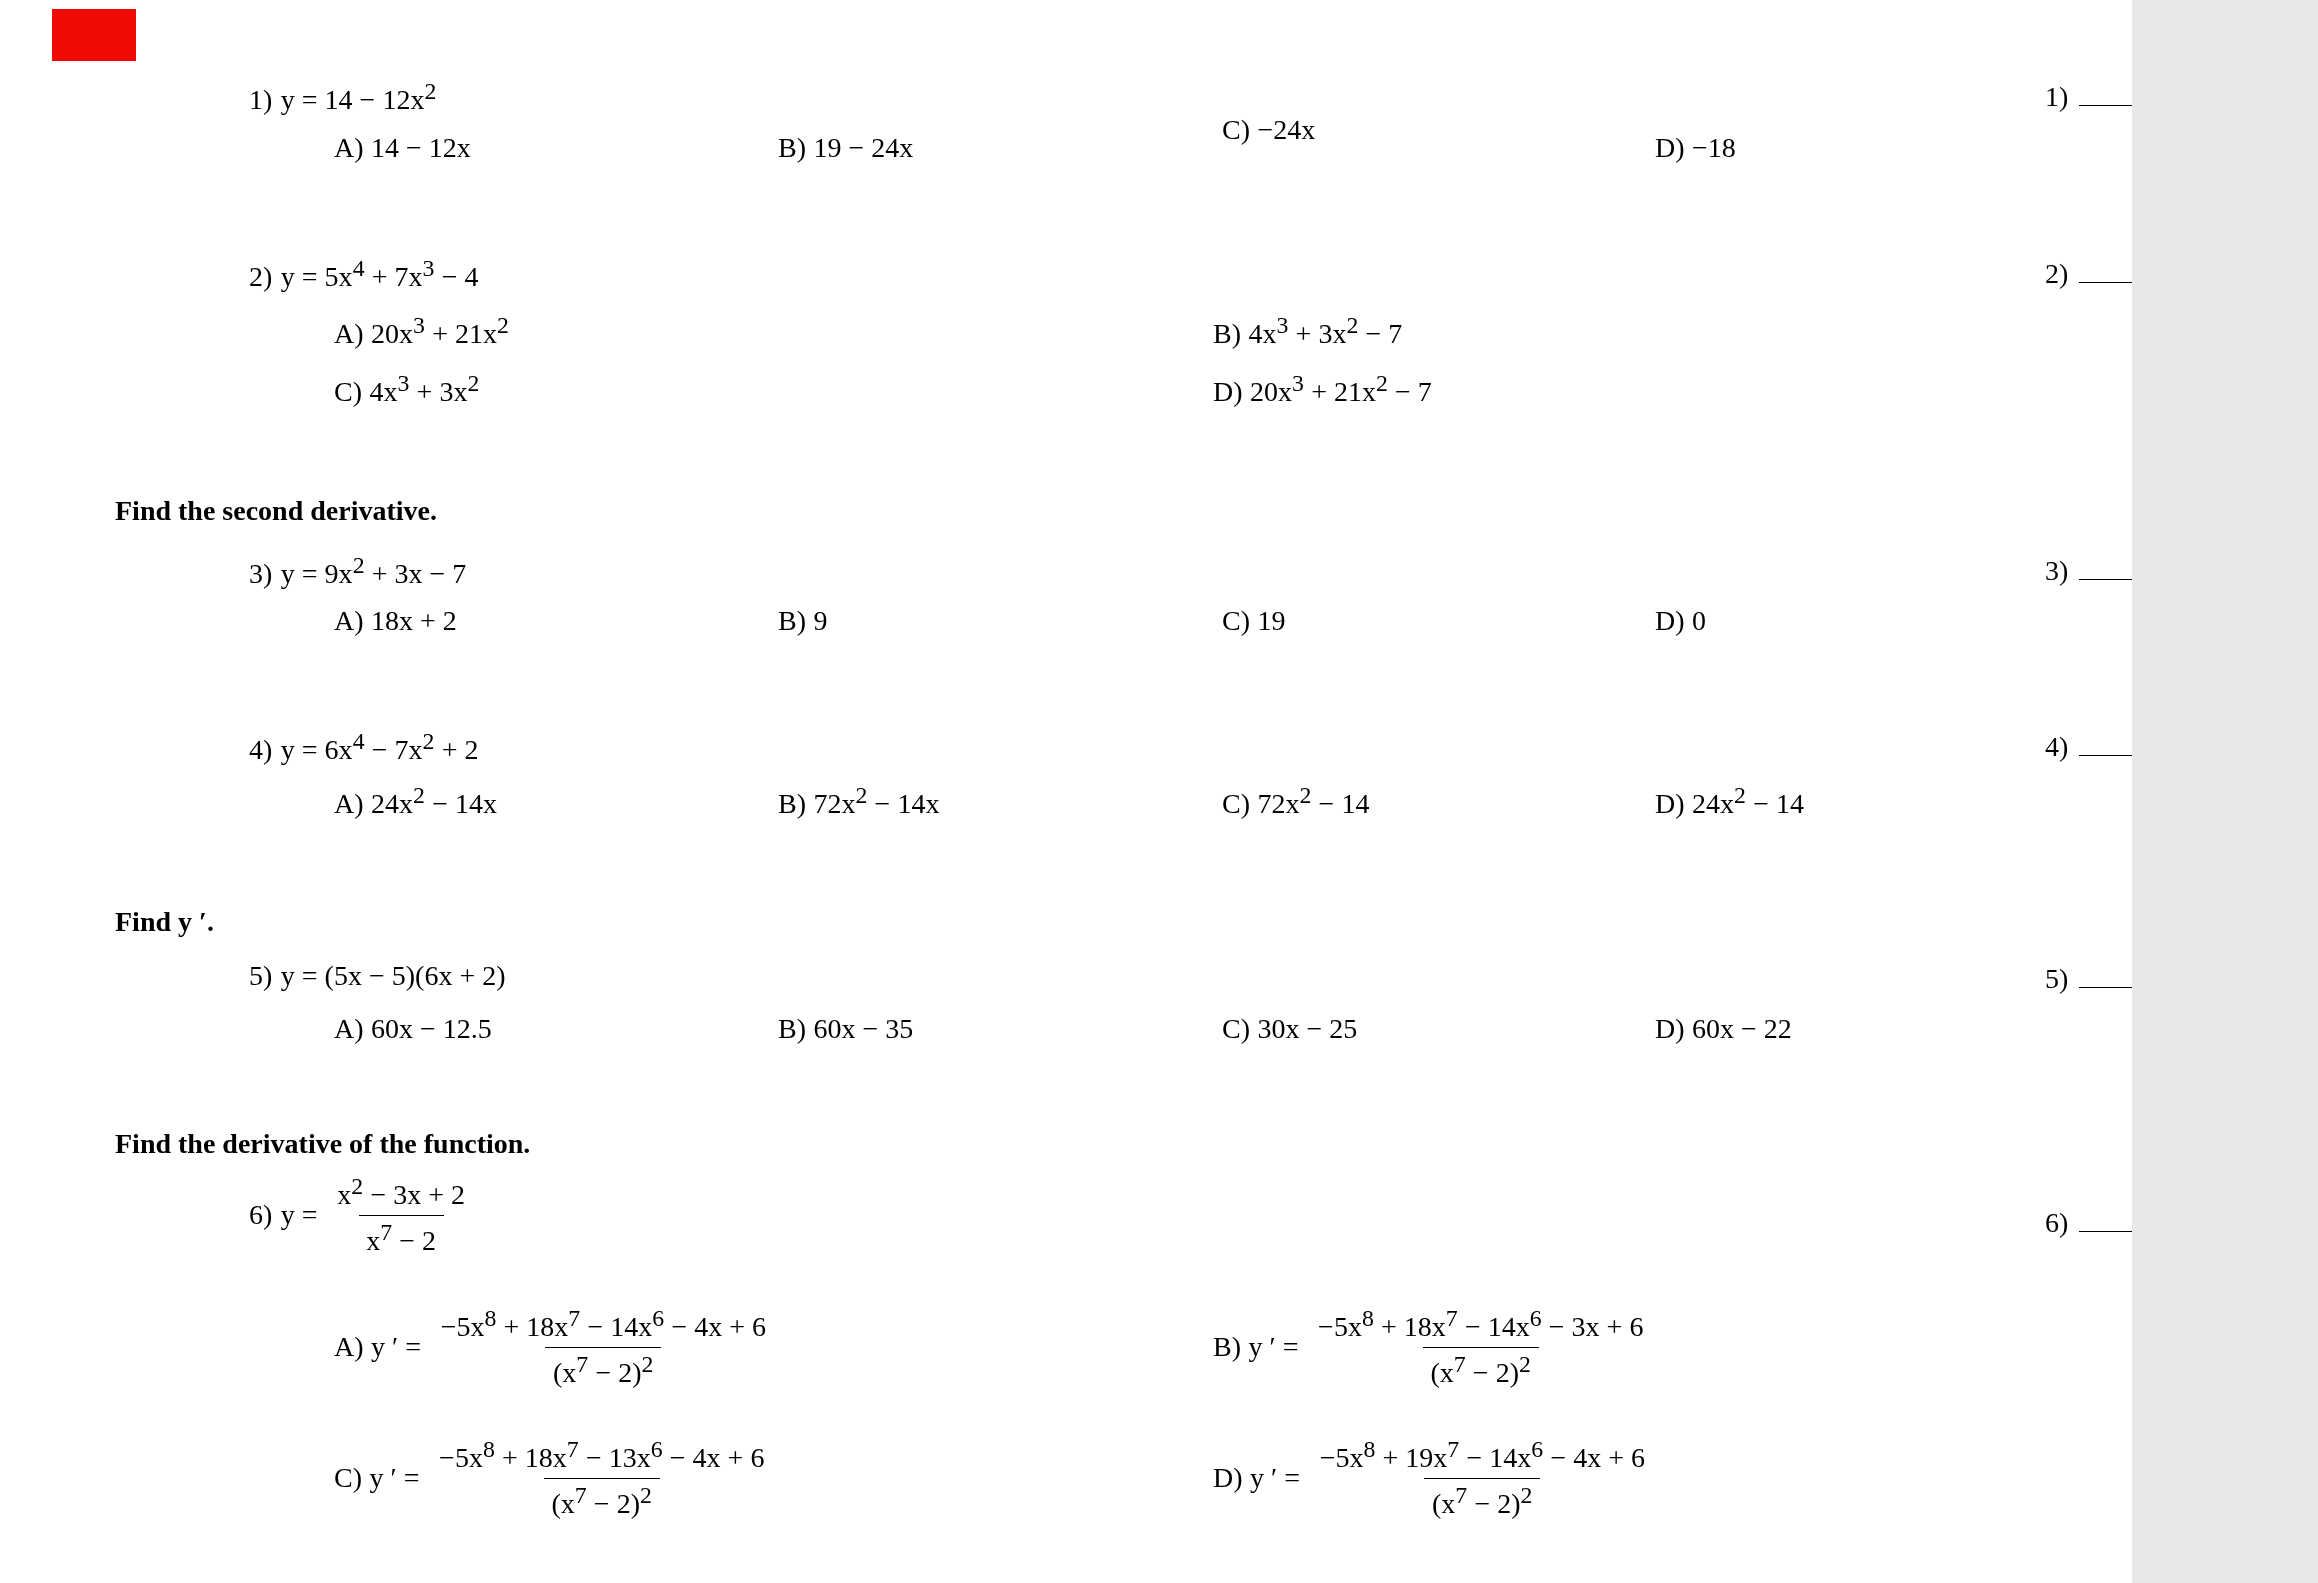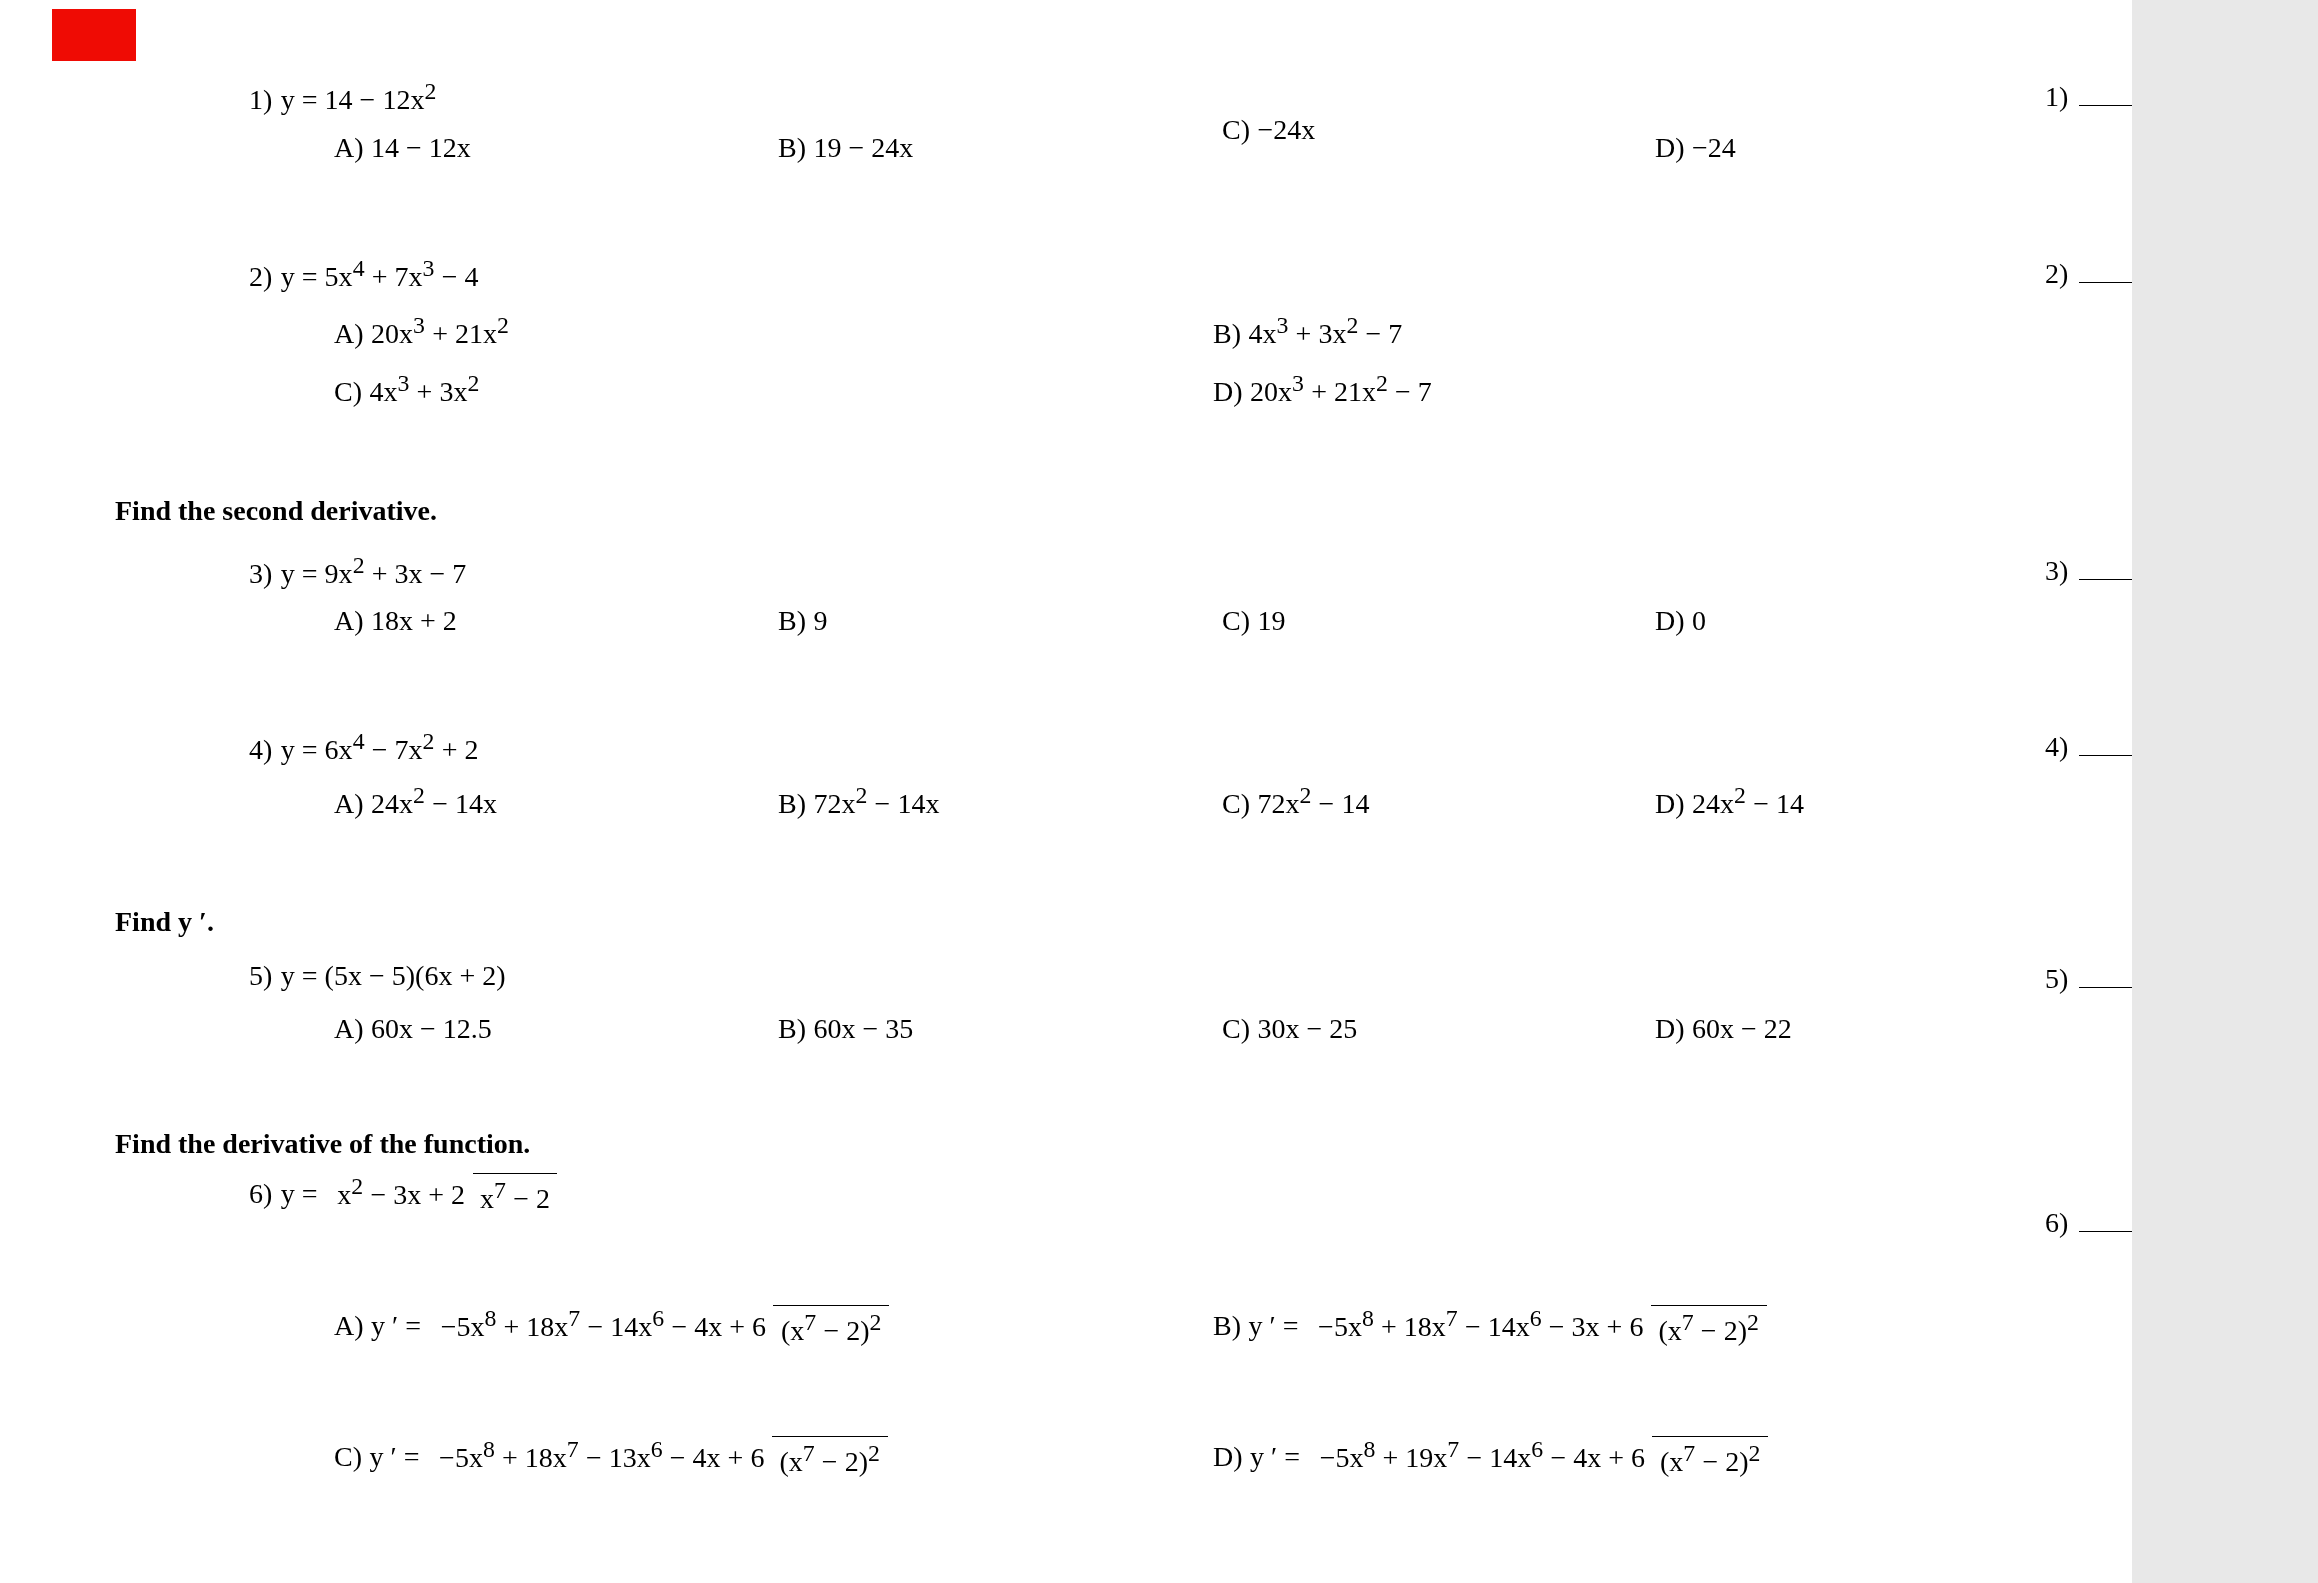--- a/index.html
+++ b/index.html
@@ -19,40 +19,40 @@
   .choice-label{margin-right:7.5px;}
   .col-a{left:334px;}
   .col-b{left:778px;}
   .col-c{left:1222px;}
   .col-d{left:1655px;}
   .col-2nd{left:1213px;}
   .sup{font-size:0.85em;vertical-align:0.42em;letter-spacing:0.2px;}
   .answer{left:2045px;}
   .ans-line{display:inline-block;width:155px;height:0.95em;border-bottom:1.9px solid #000;margin-left:10.3px;}
   .mathrow{display:flex;align-items:center;}
-  .frac{display:inline-flex;flex-direction:row;align-items:center;text-align:right;margin-left:9.4px;white-space:nowrap;}
+  .frac{display:inline-flex;flex-direction:column;align-items:center;text-align:right;margin-left:9.4px;white-space:nowrap;}
   .frac .num{padding:0 7.5px 3.8px 7.5px;}
   .frac .den{padding:2.8px 7.5px 0 7.5px;border-top:1.9px solid #000;}
   .prefix{margin-right:2.8px;}
 </style>
 </head>
 <body>
 
 <div class="page" style="background: rgb(255, 255, 255); color: rgb(0, 0, 0);">
 
   <div class="marker" style="background: rgb(239, 11, 4);"></div>
 
   <div class="abs qprompt" style="top:78px">
     <span class="qnum">1)</span><span>y = 14 − 12x<span class="sup">2</span></span>
   </div>
   <div>
     <span class="abs col-a" style="top:132px"><span class="choice-label">A)</span><span>14 − 12x</span></span>
     <span class="abs col-b" style="top:132px"><span class="choice-label">B)</span><span>19 − 24x</span></span>
     <span class="abs col-c" style="top:114px"><span class="choice-label">C)</span><span>−24x</span></span>
-    <span class="abs col-d" style="top:132px"><span class="choice-label">D)</span><span>−24</span></span>
+    <span class="abs col-d" style="top:132px"><span class="choice-label">D)</span><span>−18</span></span>
   </div>
   <div class="abs answer" style="top:78px">
     <span>1)</span><span class="ans-line"></span>
   </div>
 
   <div class="abs qprompt" style="top:255px">
     <span class="qnum">2)</span><span>y = 5x<span class="sup">4</span> + 7x<span class="sup">3</span> − 4</span>
   </div>
   <div>
     <span class="abs col-a" style="top:312px"><span class="choice-label">A)</span><span>20x<span class="sup">3</span> + 21x<span class="sup">2</span></span></span>

